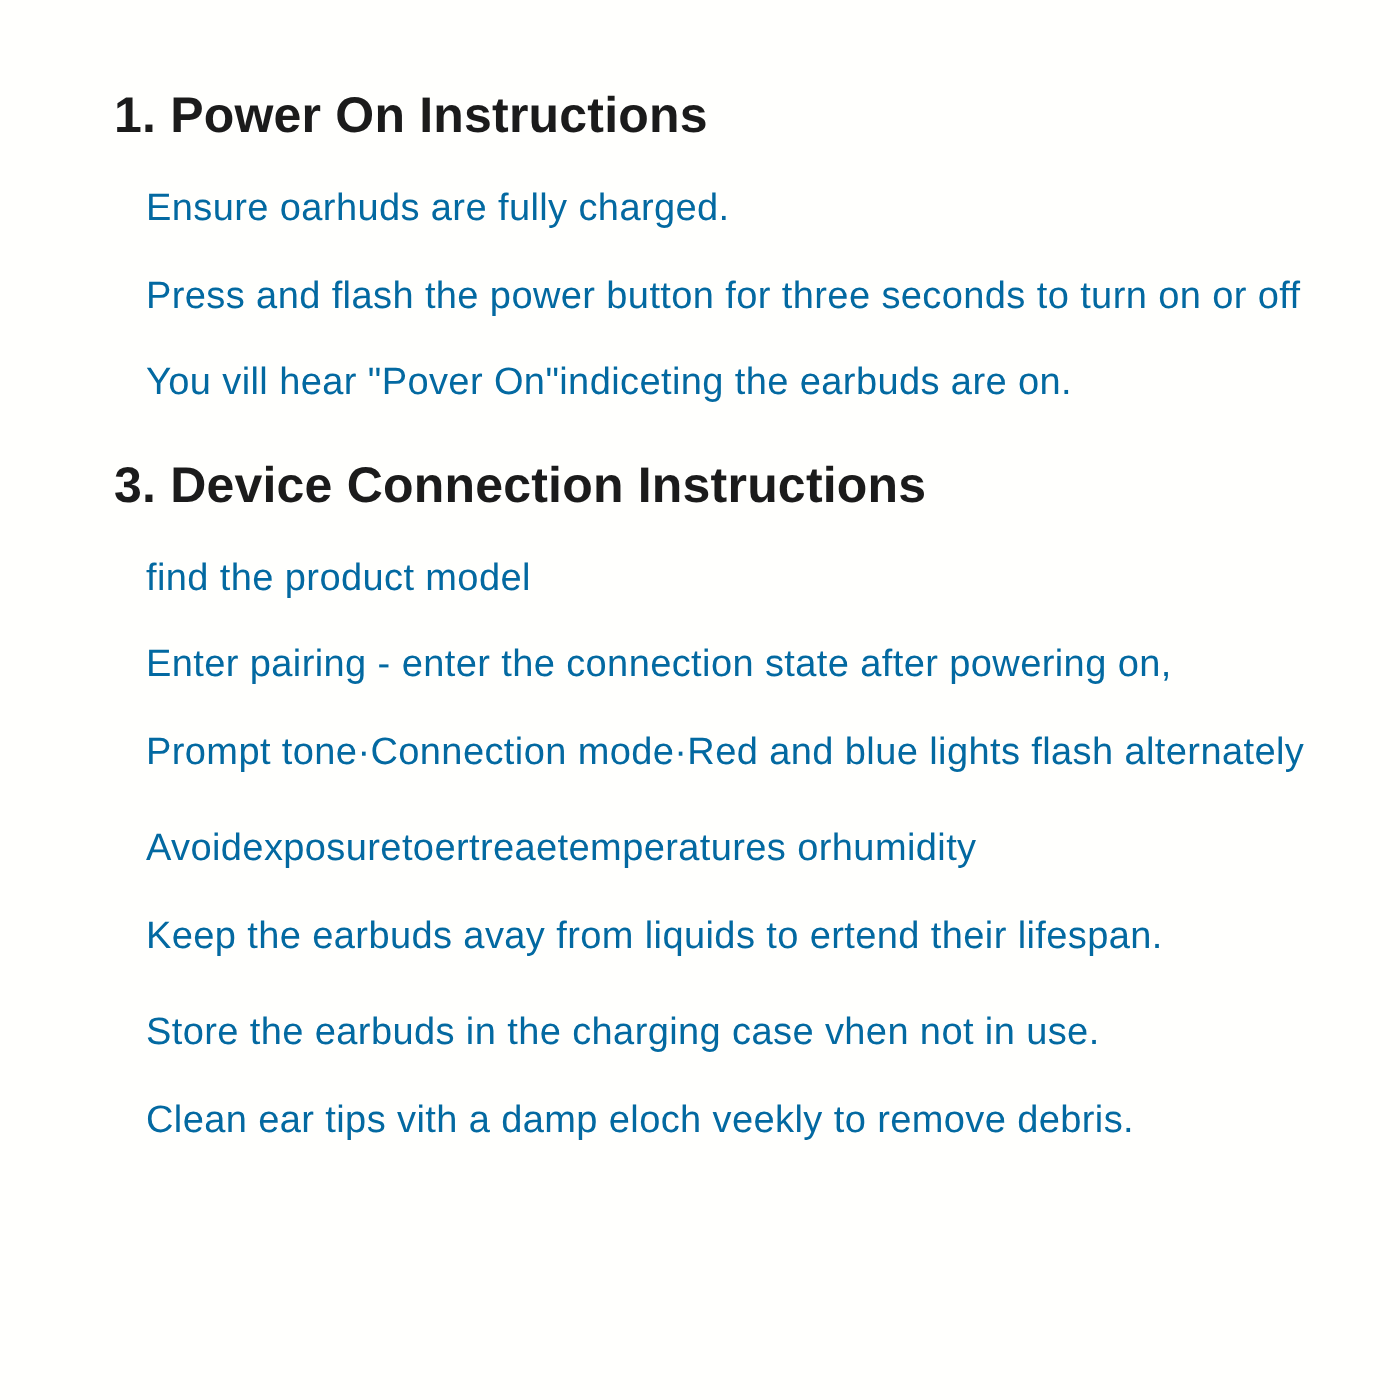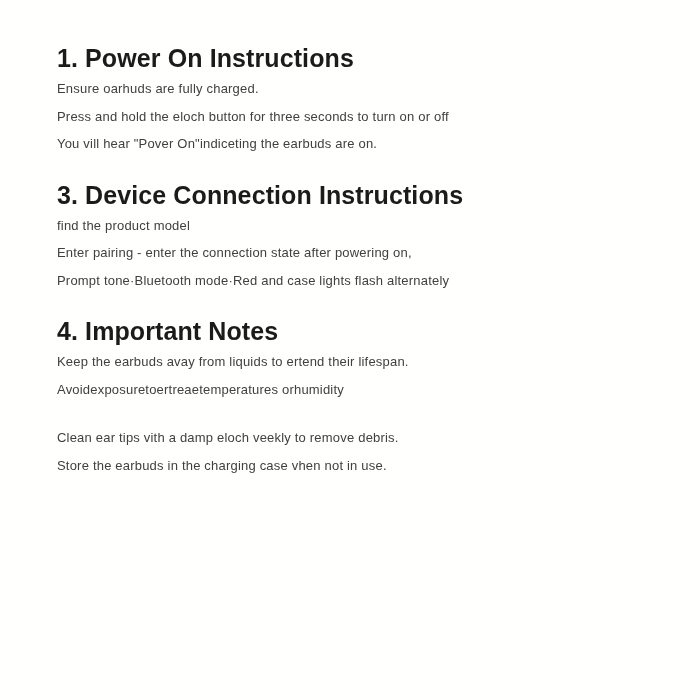--- a/index.html
+++ b/index.html
@@ -26,56 +26,55 @@
   .doc-section h2 {
     margin: 0;
     padding: 0;
     font-size: 25px;
     line-height: 33px;
     font-weight: 700;
     letter-spacing: 0.1px;
     color: #1b1b1b;
   }
   .doc-section p {
-    margin: 0;
+    margin: 16px;
     padding: 0;
-    font-size: 13px;
+    font-size: 19px;
     line-height: 27.5px;
     font-weight: 400;
     letter-spacing: 0.2px;
-    color: #404040;
+    color: #0369a1;
     white-space: nowrap;
   }
 </style>
 </head>
 <body>
 
 <div class="page">
 
   <section class="doc-section">
     <h2>1. Power On Instructions</h2>
     <p>Ensure oarhuds are fully charged.</p>
-    <p>Press and hold the eloch button for three seconds to turn on or off</p>
+    <p>Press and flash the power button for three seconds to turn on or off</p>
     <p>You vill hear "Pover On"indiceting the earbuds are on.</p>
   </section>
 
   <section class="doc-section">
     <h2>3. Device Connection Instructions</h2>
     <p>find the product model</p>
     <p>Enter pairing - enter the connection state after powering on,</p>
-    <p>Prompt tone·Bluetooth mode·Red and case lights flash alternately</p>
+    <p>Prompt tone·Connection mode·Red and blue lights flash alternately</p>
   </section>
 
   <section class="doc-section">
   </section>
 
   <section class="doc-section">
-    <h2>4. Important Notes</h2>
+    <p>Avoidexposuretoertreaetemperatures orhumidity</p>
     <p>Keep the earbuds avay from liquids to ertend their lifespan.</p>
-    <p>Avoidexposuretoertreaetemperatures orhumidity</p>
   </section>
 
   <section class="doc-section">
+    <p>Store the earbuds in the charging case vhen not in use.</p>
     <p>Clean ear tips vith a damp eloch veekly to remove debris.</p>
-    <p>Store the earbuds in the charging case vhen not in use.</p>
   </section>
 
 </div>
 
 </body></html>

